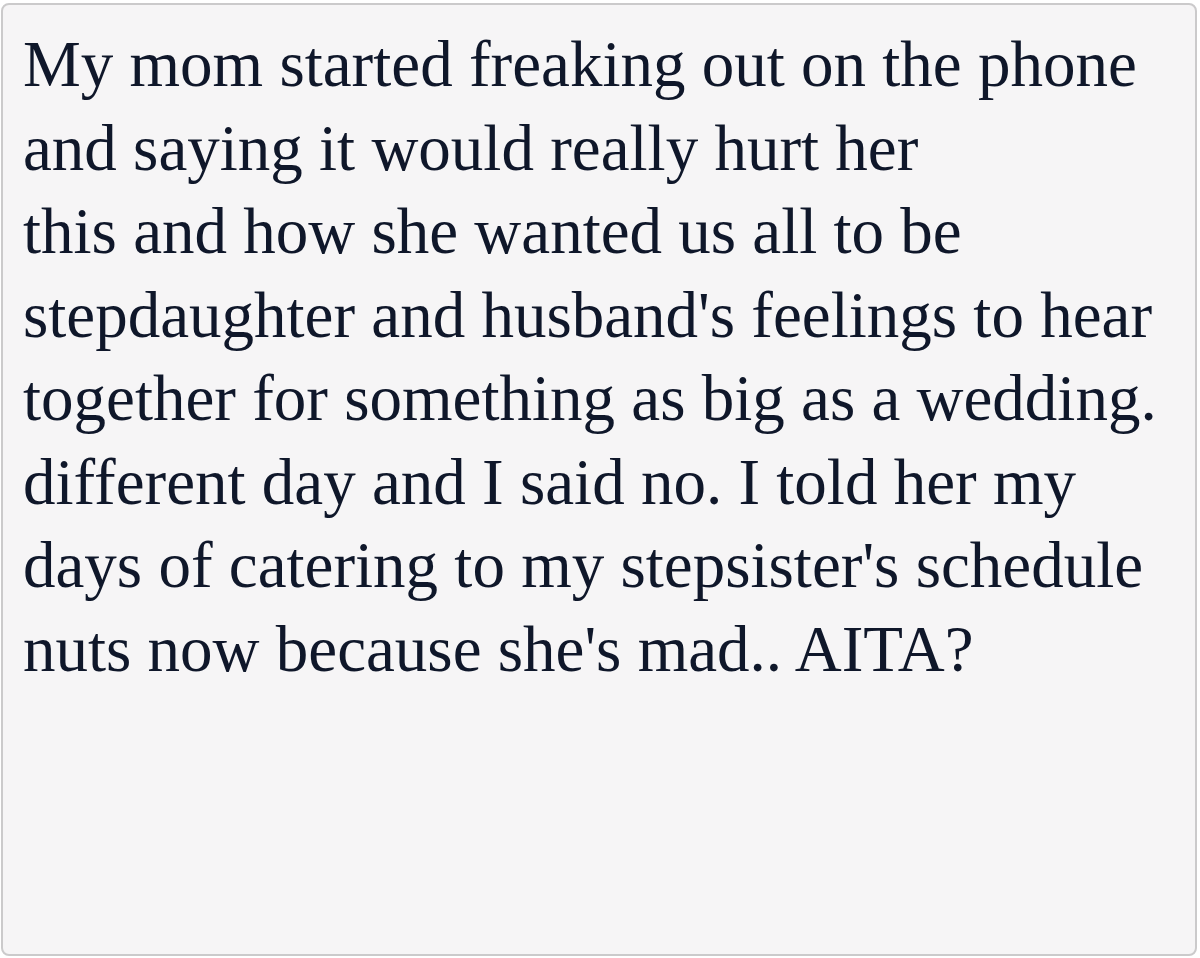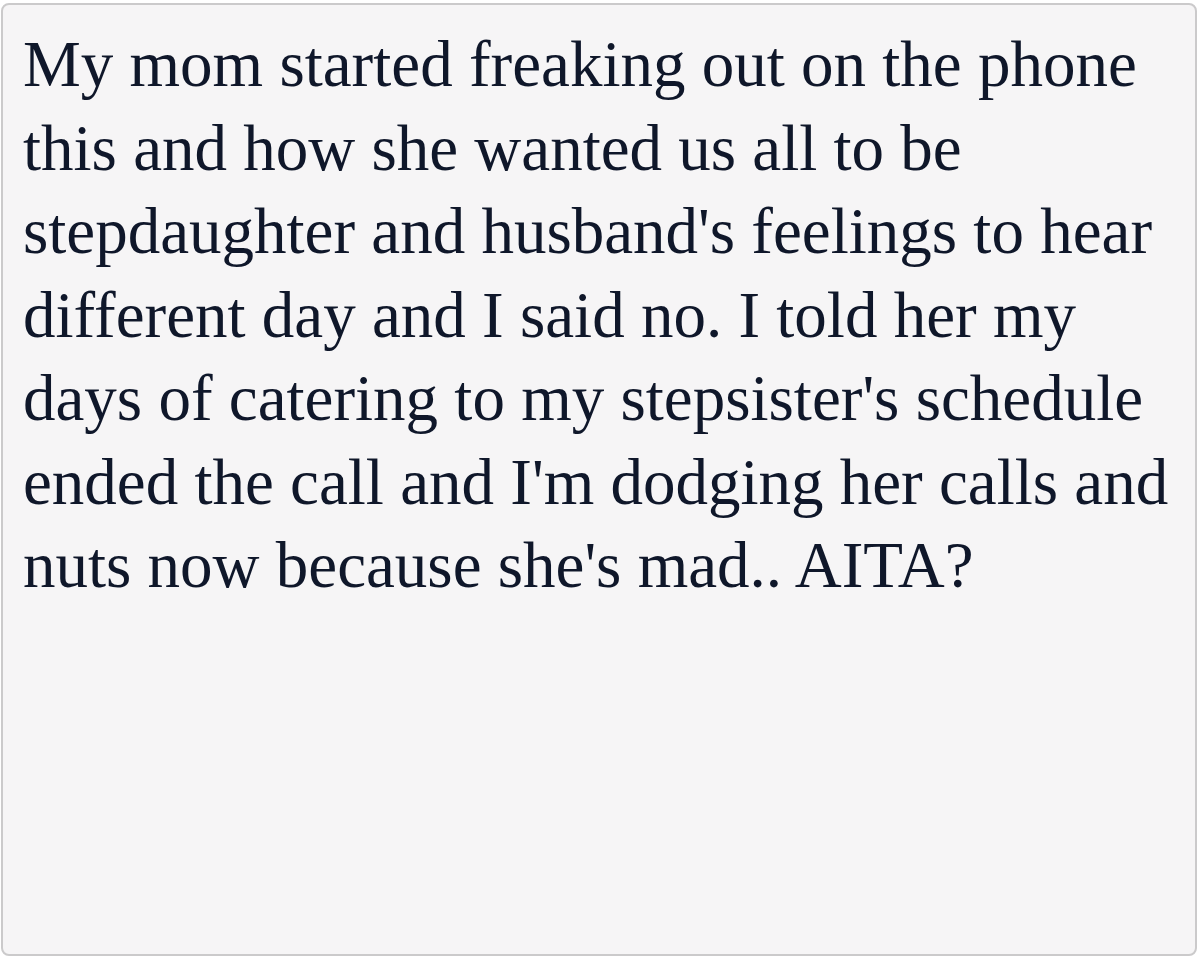--- a/index.html
+++ b/index.html
@@ -32,20 +32,21 @@
   .post-line {
     white-space: nowrap;
   }
 </style>
 </head>
 <body>
 
 <div class="card">
   <div class="post-body">
     <div class="post-line">My mom started freaking out on the phone</div>
+    <div class="post-line">and saying it would really hurt her</div>
     <div class="post-line">this and how she wanted us all to be</div>
     <div class="post-line">stepdaughter and husband's feelings to hear</div>
+    <div class="post-line">together for something as big as a wedding.</div>
     <div class="post-line">different day and I said no. I told her my</div>
     <div class="post-line">days of catering to my stepsister's schedule</div>
-    <div class="post-line">ended the call and I'm dodging her calls and</div>
     <div class="post-line">nuts now because she's mad.. AITA?</div>
   </div>
 </div>
 
 </body></html>

